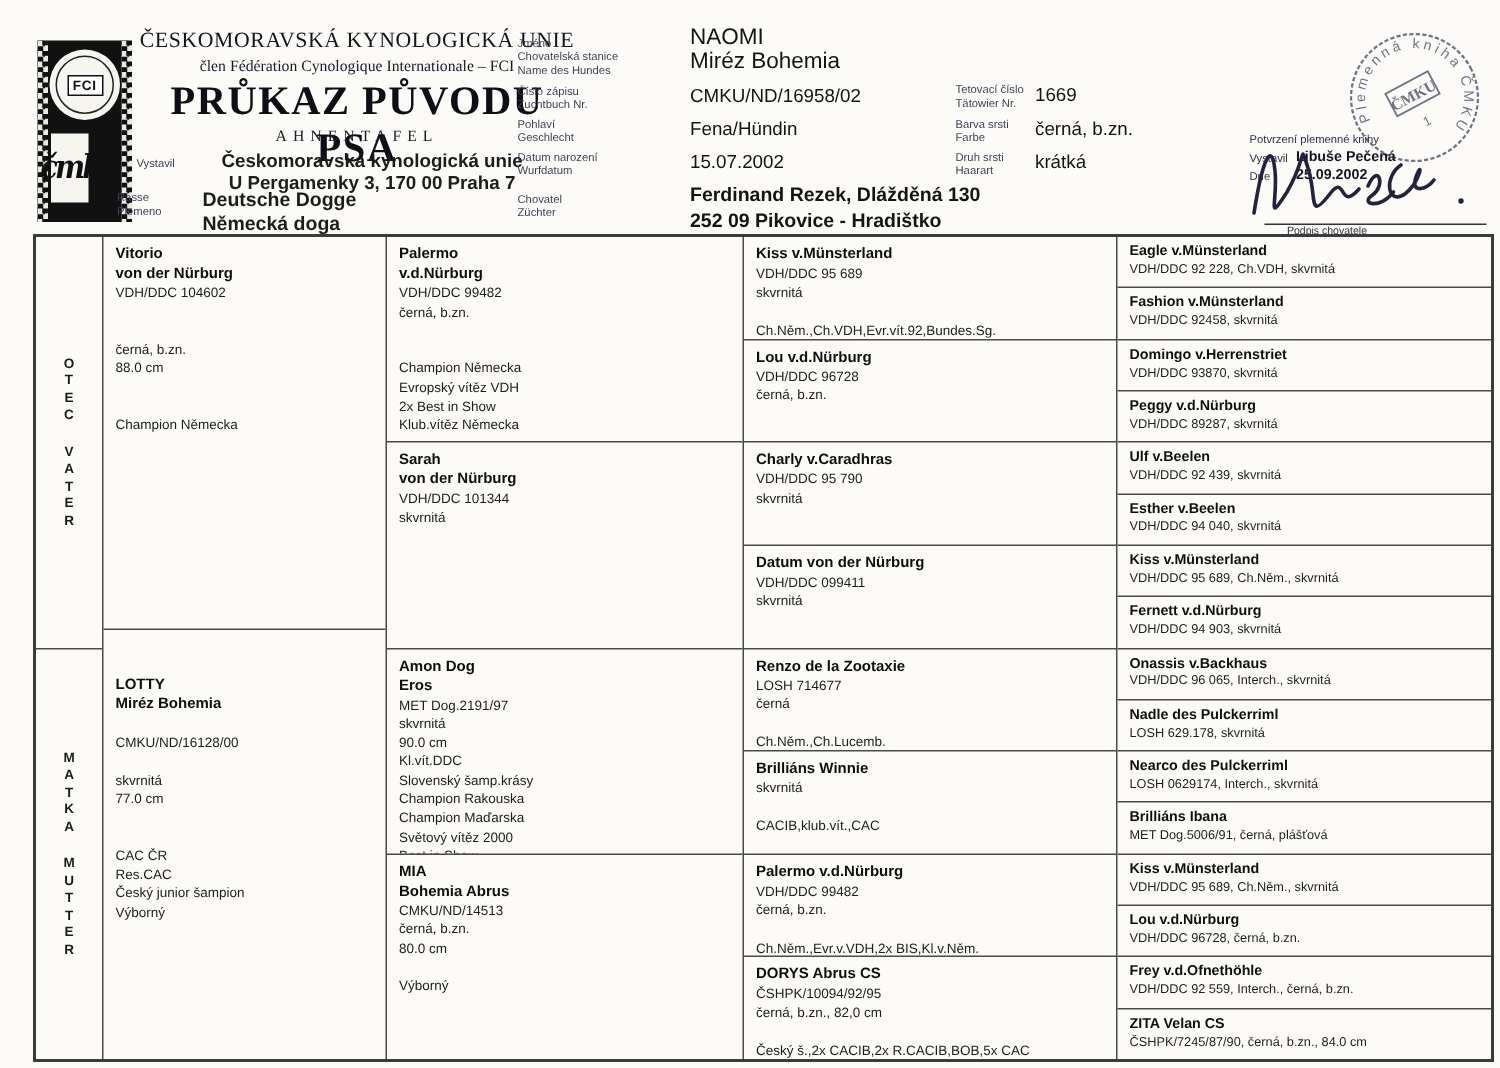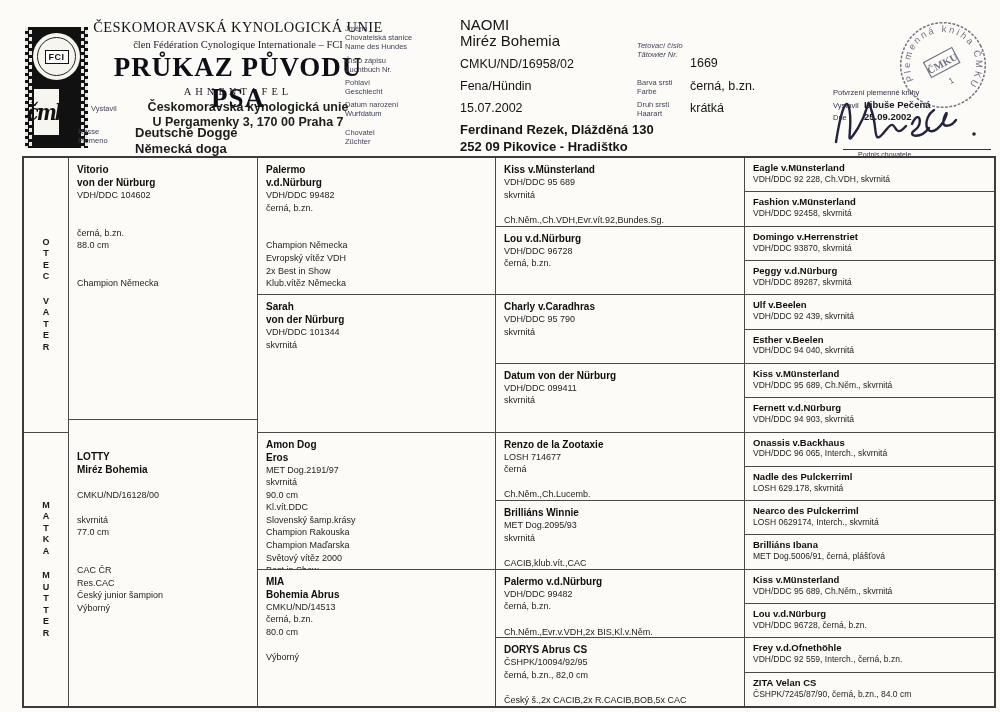--- a/index.html
+++ b/index.html
@@ -107,21 +107,21 @@
 
   <div class="abs lbl dog-lbl" style="top:100px;">Datum narození
 Wurfdatum</div>
   <div class="abs val dog-val" style="top:101px;">15.07.2002</div>
 
   <div class="abs lbl dog-lbl" style="top:128px;">Chovatel
 Züchter</div>
   <div class="abs val dog-val pre" style="top:122px;font-size:13px;line-height:1.3;font-weight:600;">Ferdinand Rezek, Dlážděná 130
 252 09 Pikovice - Hradištko</div>
 
-  <div class="abs lbl lbl2" style="top:41px;font-style:italic;">Tetovací číslo
+  <div class="abs lbl lbl2" style="top:55px;">Tetovací číslo
 Tätowier Nr.</div>
   <div class="abs val val2" style="top:56px;">1669</div>
 
   <div class="abs lbl lbl2" style="top:78px;">Barva srsti
 Farbe</div>
   <div class="abs val val2" style="top:79px;">černá, b.zn.</div>
 
   <div class="abs lbl lbl2" style="top:100px;">Druh srsti
 Haarart</div>
   <div class="abs val val2" style="top:101px;">krátká</div>
@@ -293,21 +293,20 @@
         </div>
         <div class="cell">
           <div class="cell-name">Renzo de la Zootaxie</div>
           <div class="cell-line">LOSH 714677</div>
           <div class="cell-line">černá</div>
           <div class="cell-line">&nbsp;</div>
           <div class="cell-line">Ch.Něm.,Ch.Lucemb.</div>
         </div>
         <div class="cell">
           <div class="cell-name">Brilliáns Winnie</div>
-          <div class="cell-line">MET Dog.2095/93</div>
           <div class="cell-line">skvrnitá</div>
           <div class="cell-line">&nbsp;</div>
           <div class="cell-line">CACIB,klub.vít.,CAC</div>
         </div>
         <div class="cell">
           <div class="cell-name">Palermo v.d.Nürburg</div>
           <div class="cell-line">VDH/DDC 99482</div>
           <div class="cell-line">černá, b.zn.</div>
           <div class="cell-line">&nbsp;</div>
           <div class="cell-line">Ch.Něm.,Evr.v.VDH,2x BIS,Kl.v.Něm.</div>

